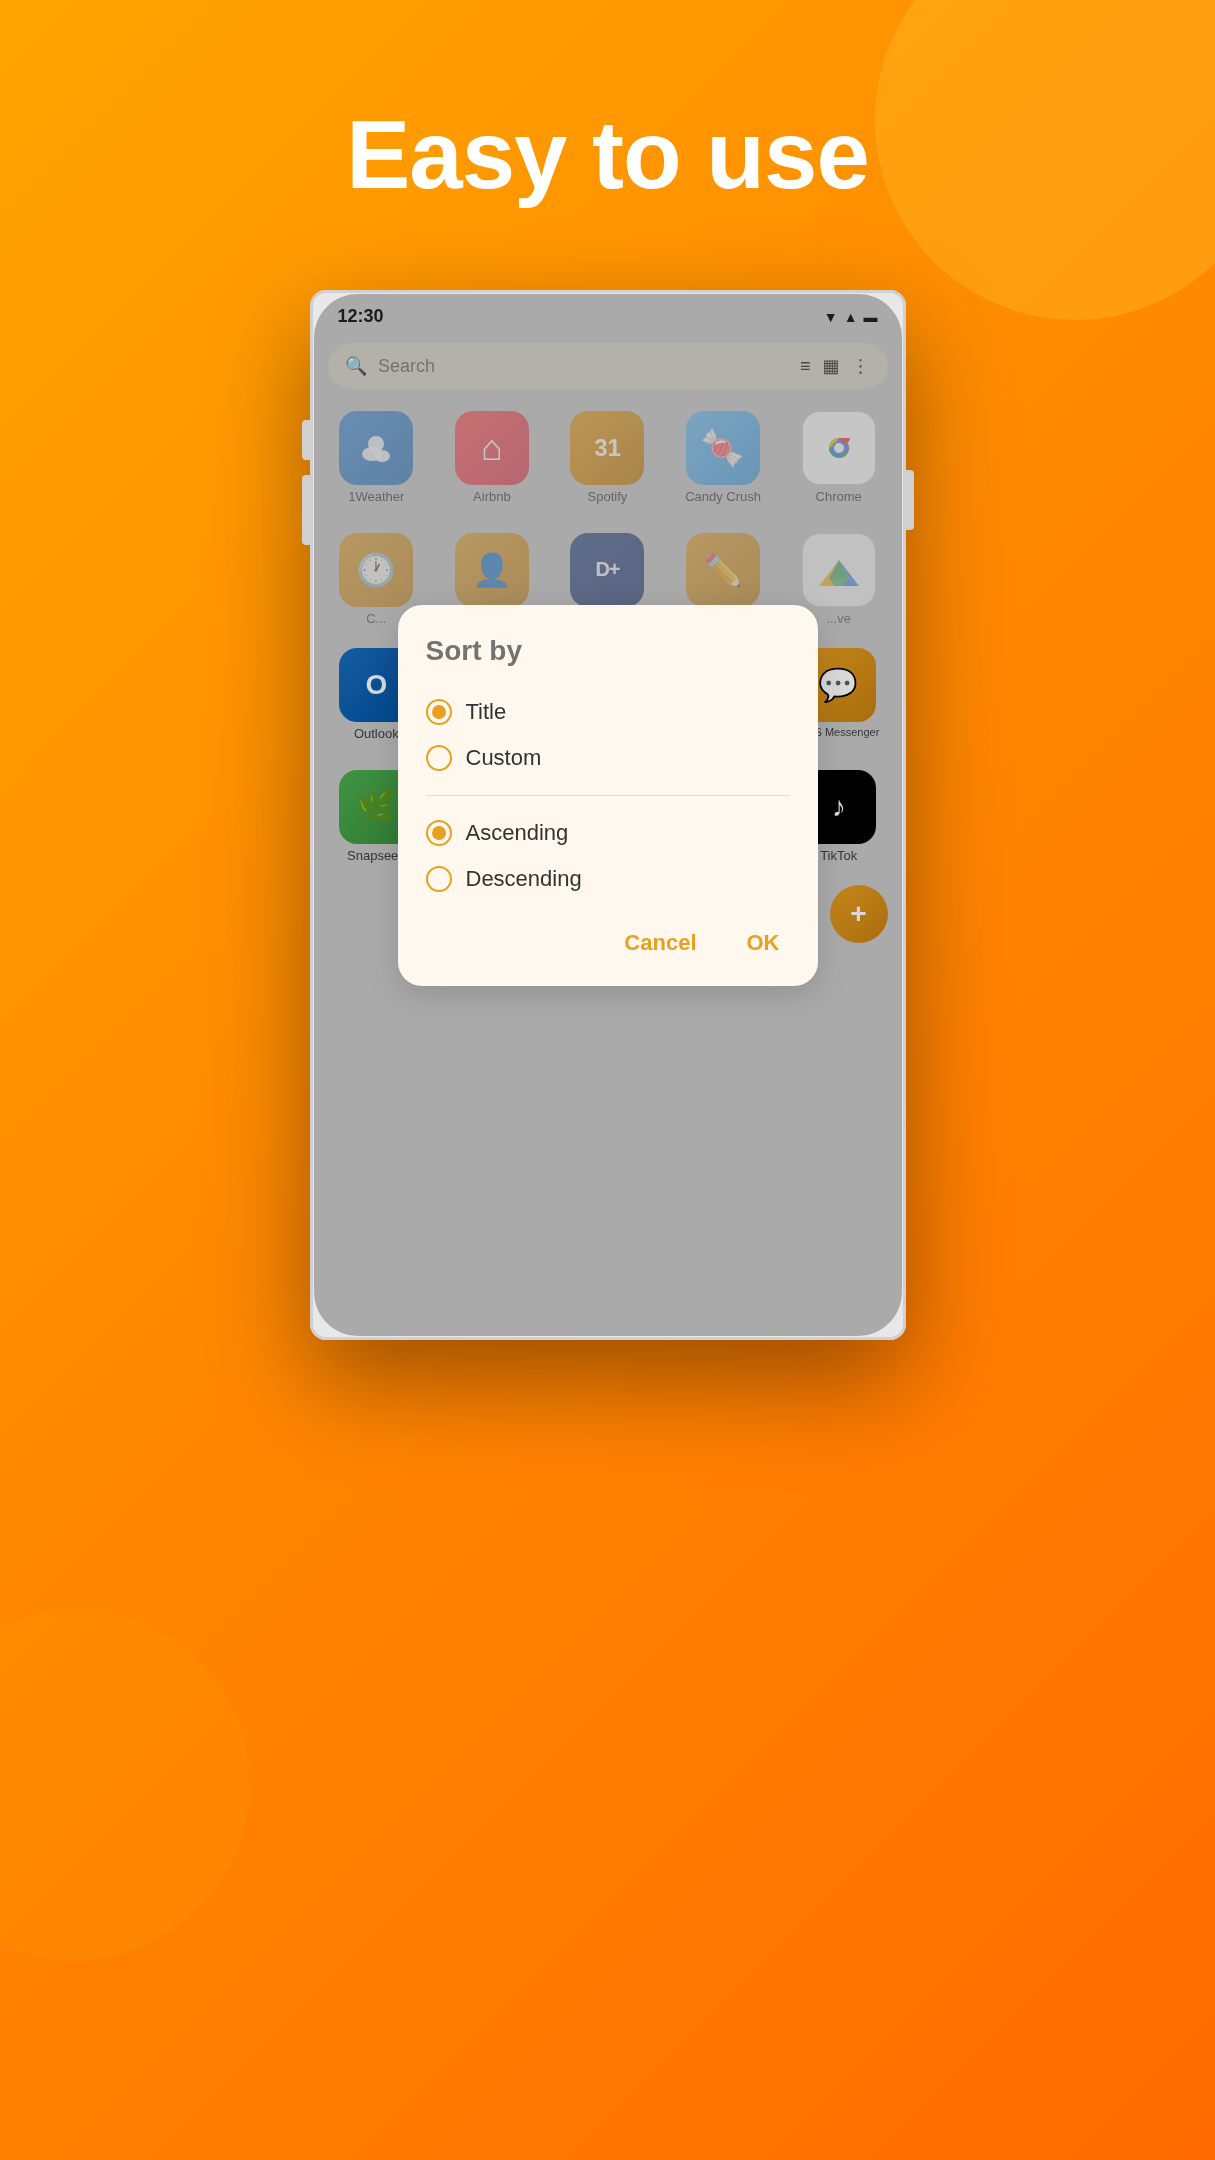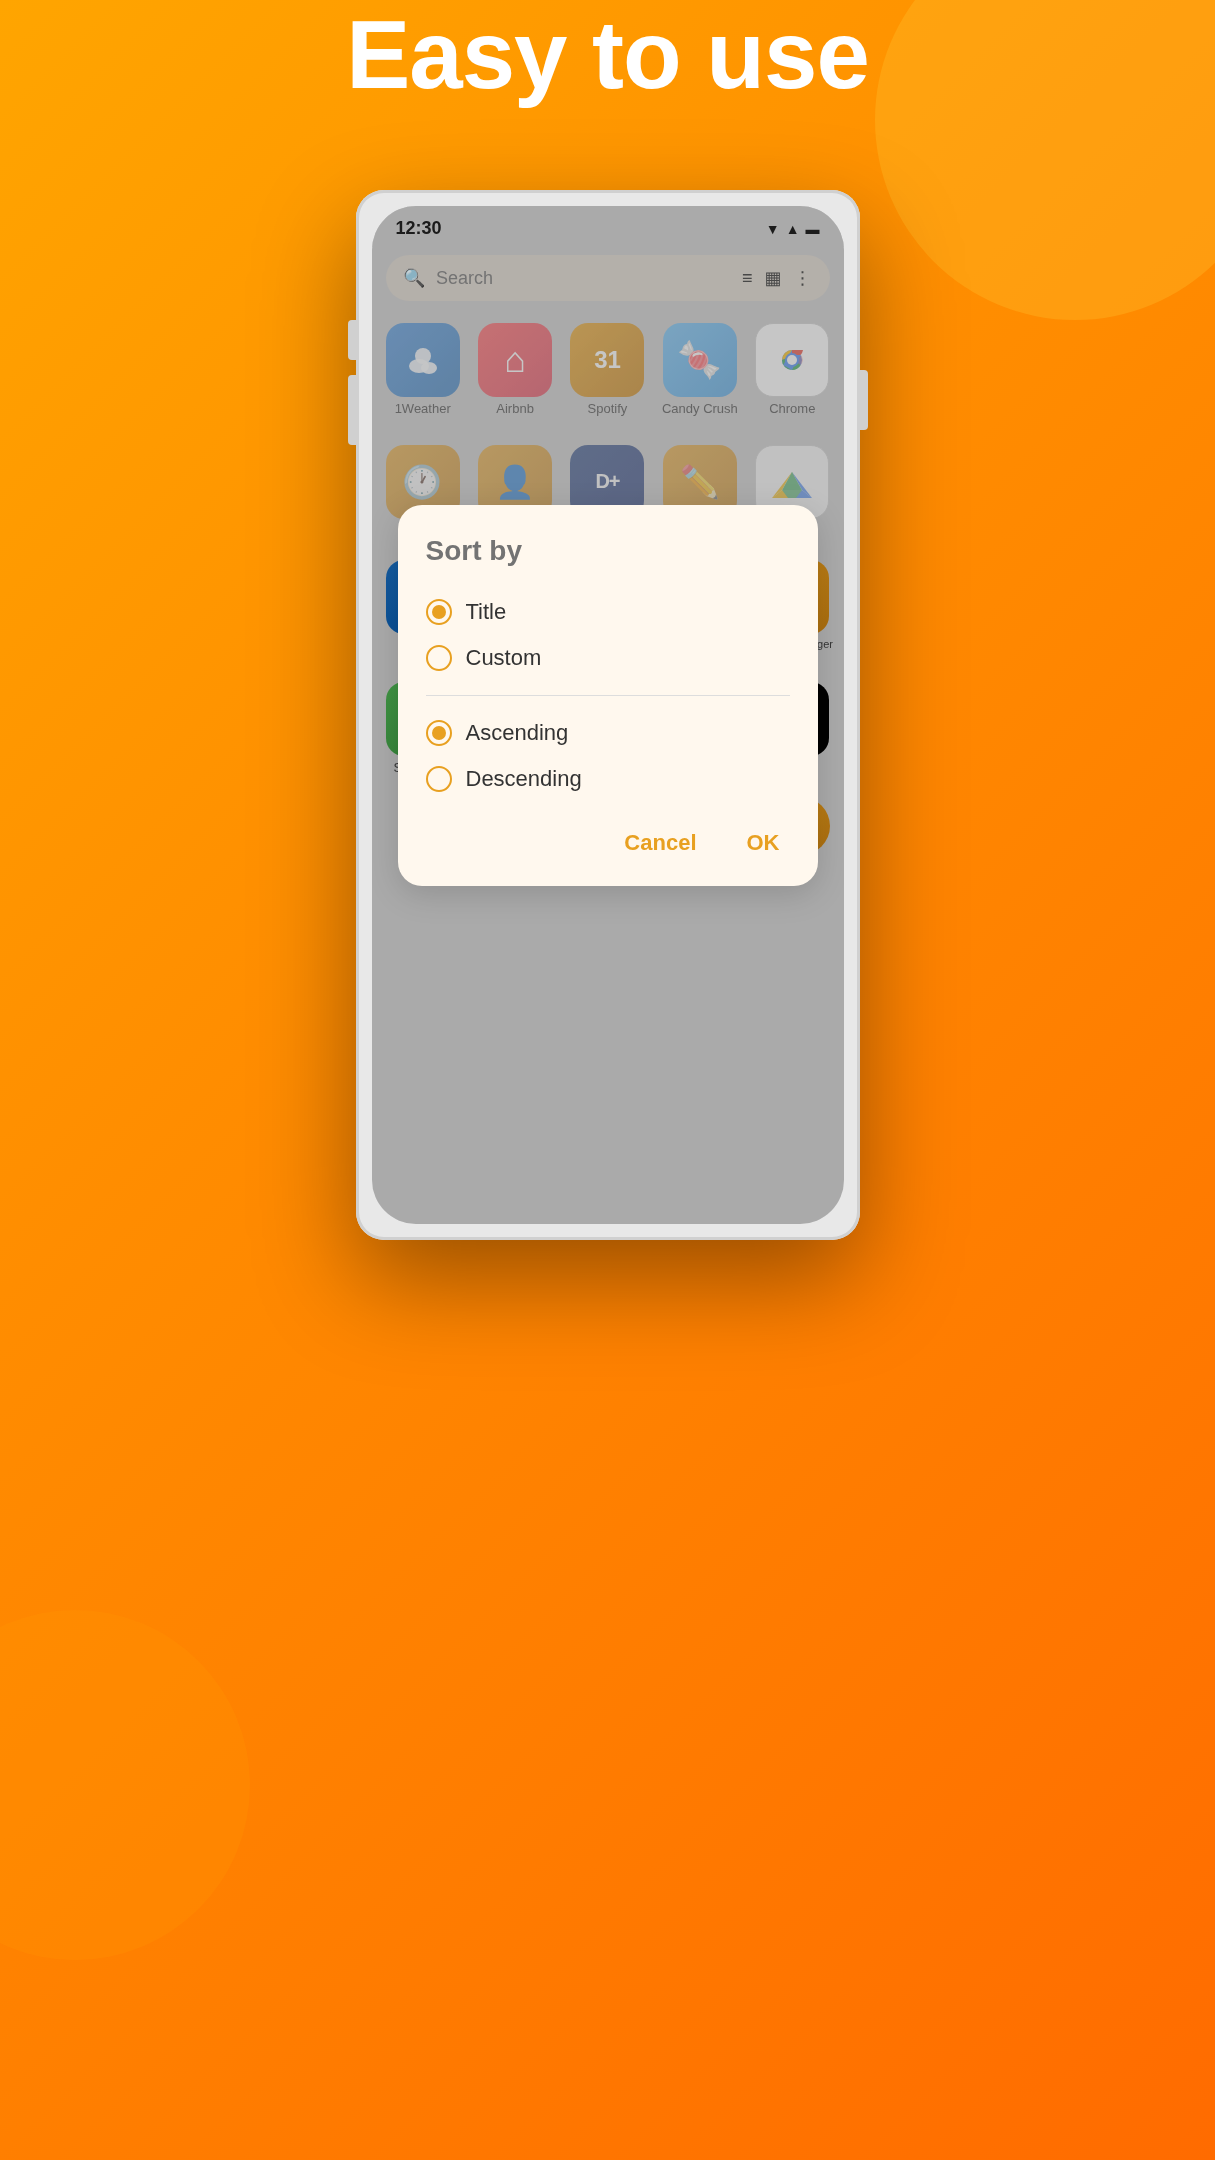--- a/index.html
+++ b/index.html
@@ -32,40 +32,41 @@
       bottom: 200px;
       left: -100px;
       width: 350px;
       height: 350px;
       border-radius: 50%;
       background: rgba(255, 150, 0, 0.25);
       pointer-events: none;
     }
 
     .hero-title {
+      margin-top: 100px;
       font-size: 96px;
       font-weight: 900;
       color: white;
       text-align: center;
       letter-spacing: -1px;
       z-index: 1;
     }
 
     .phone-container {
       margin-top: 80px;
       position: relative;
       z-index: 2;
     }
 
     .phone-frame {
-      width: 504px;
+      width: 596px;
       height: 1050px;
       background: #e8e8e8;
-      border-radius: 28px;
-      padding: 16px;
+      border-radius: 16px;
+      padding: 4px;
       box-shadow: 0 40px 100px rgba(0,0,0,0.4), inset 0 0 0 3px #d0d0d0;
       position: relative;
     }
 
     .phone-inner {
       width: 100%;
       height: 100%;
       background: #c8c8c8;
       border-radius: 44px;
       overflow: hidden;

